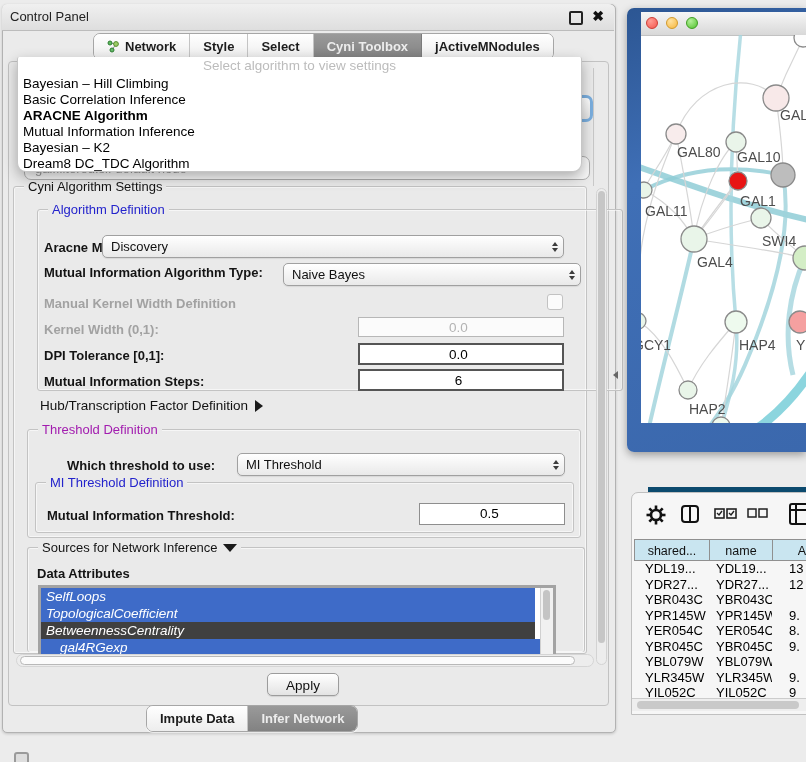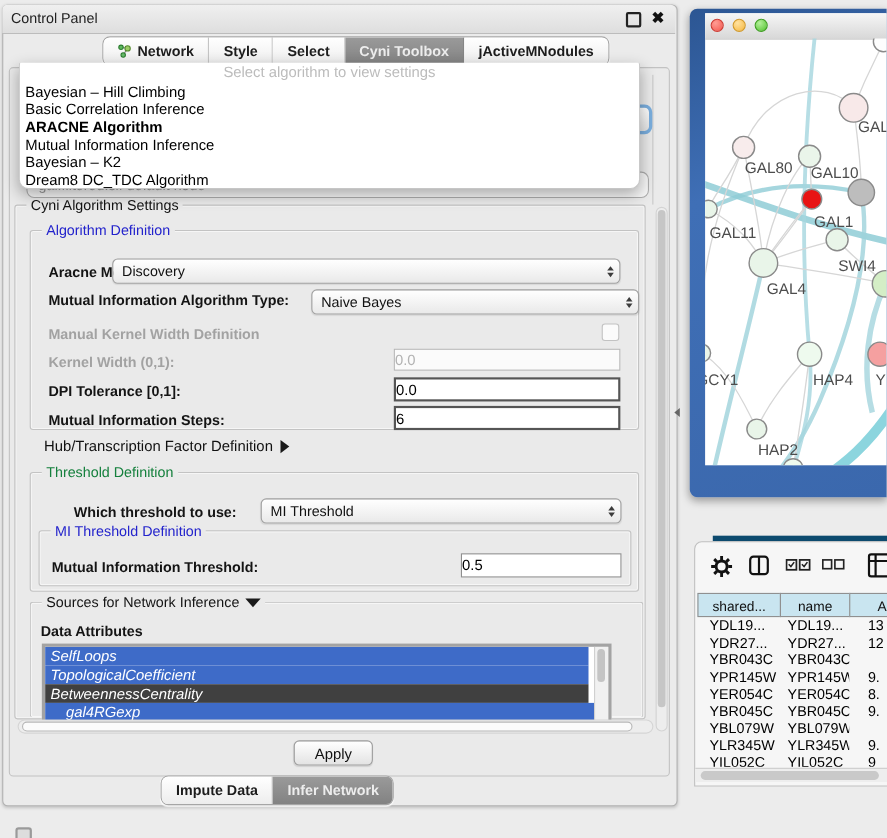--- a/index.html
+++ b/index.html
@@ -48,34 +48,34 @@
   .popup-placeholder{height:18px;padding-top:1px;text-align:center;font-size:13.5px;color:#bcbcbc;}
   .popup-item{height:16px;line-height:16px;padding-left:5px;font-size:13.5px;color:#000;}
   .popup-item.bold{font-weight:bold;}
 
   
   .group{position:absolute;border:1px solid #c3c3c3;border-radius:3px;
     box-shadow:inset 0 0 0 1px rgba(255,255,255,.55);}
   .group-title{position:absolute;top:-8px;left:10px;background:#eaeaea;padding:0 4px;
     font-size:13px;color:#141414;white-space:nowrap;display:flex;align-items:center;gap:5px;}
   .t-blue{color:#2323cc;}
-  .t-green{color:#15803d;}
+  .t-green{color:#a21caf;}
 
   .lbl{position:absolute;font-weight:bold;font-size:13px;color:#141414;white-space:nowrap;}
   .lbl.dis{color:#a2a2a2;}
   .plain{position:absolute;font-size:13.5px;color:#111;white-space:nowrap;display:flex;align-items:center;gap:7px;}
 
   .combo{position:absolute;height:23px;border:1px solid #a0a0a0;border-radius:5px;
     background:linear-gradient(#ffffff,#e9e9e9);display:flex;align-items:center;
     padding-left:8px;font-size:13px;color:#111;box-sizing:border-box;box-shadow:0 1px 1px rgba(0,0,0,.08);}
   .stepper{margin-left:auto;margin-right:5px;display:flex;flex-direction:column;gap:2px;align-items:center;}
   .arr-up{width:0;height:0;border-left:3.5px solid transparent;border-right:3.5px solid transparent;border-bottom:4px solid #3c3c3c;}
   .arr-dn{width:0;height:0;border-left:3.5px solid transparent;border-right:3.5px solid transparent;border-top:4px solid #3c3c3c;}
 
-  .field{position:absolute;background:#fff;font-size:13.5px;color:#000;text-align:left;
+  .field{position:absolute;background:#fff;font-size:13.5px;color:#000;text-align:center;
     padding-right:5px;box-sizing:border-box;line-height:19px;}
   .field.strong{border:2px solid #555;}
   .field.mid{border:1px solid #8e8e8e;}
   .field.dis{border:1px solid #b7b7b7;color:#b3b3b3;background:#fbfbfb;}
 
   .checkbox{position:absolute;width:14px;height:14px;border:1px solid #c2c2c2;border-radius:3px;background:#fbfbfb;}
 
   .tri-right{width:0;height:0;border-top:6px solid transparent;border-bottom:6px solid transparent;border-left:8px solid #1a1a1a;}
   .tri-down{width:0;height:0;border-left:7px solid transparent;border-right:7px solid transparent;border-top:8px solid #1a1a1a;}
 
@@ -186,21 +186,21 @@
         <div class="popup-item">Mutual Information Inference</div>
         <div class="popup-item">Bayesian – K2</div>
         <div class="popup-item">Dream8 DC_TDC Algorithm</div>
       </div>
   </div>
 
   <div class="group" style="left:13px;top:186px;width:572px;height:466px;">
     <span class="group-title">Cyni Algorithm Settings</span>
   </div>
 
-  <div class="group" style="left:27px;top:209px;width:552px;height:180px;">
+  <div class="group" style="left:37px;top:209px;width:552px;height:180px;padding-left:32px;">
     <span class="group-title t-blue">Algorithm Definition</span>
   </div>
   <span class="lbl" style="left:44px;top:240px;">Aracne Mode:</span>
   <div class="combo" style="left:102px;top:235px;width:462px;">
     <span>Discovery</span>
     <span class="stepper">
         <span class="arr-up"></span>
         <span class="arr-dn"></span>
       </span>
   </div>

